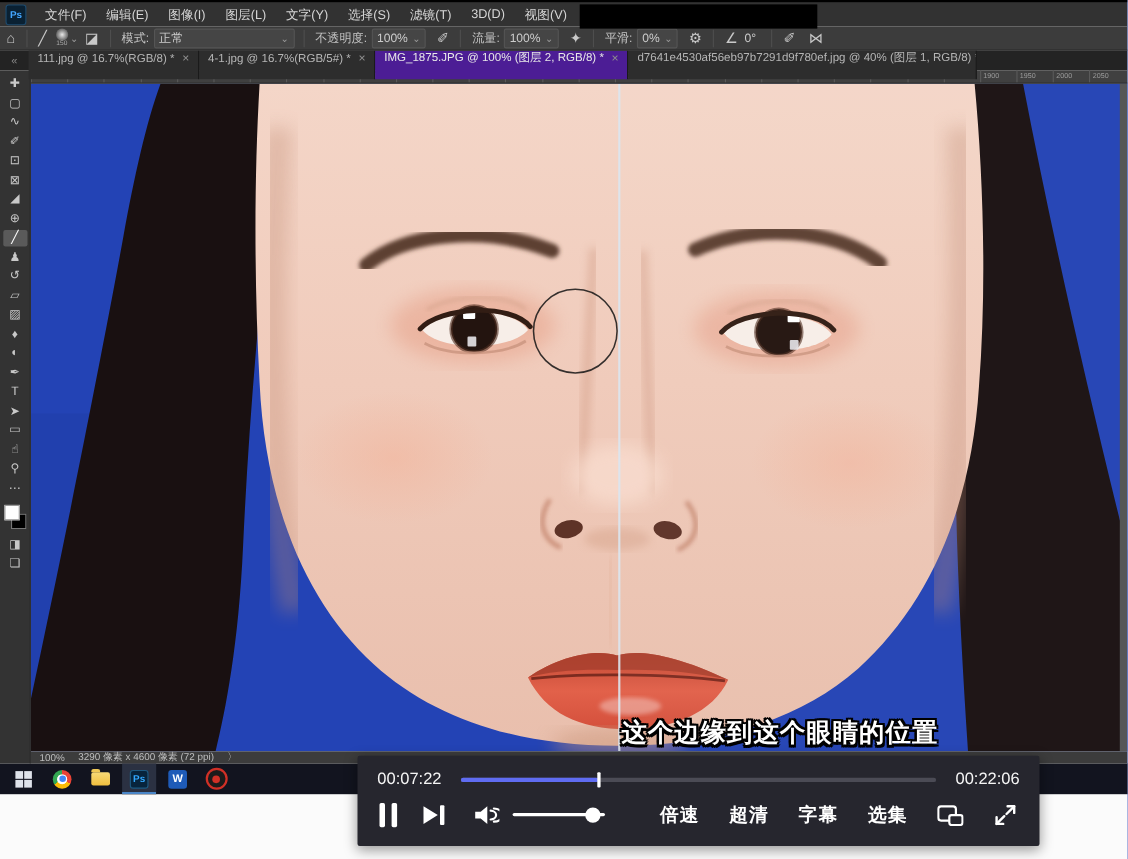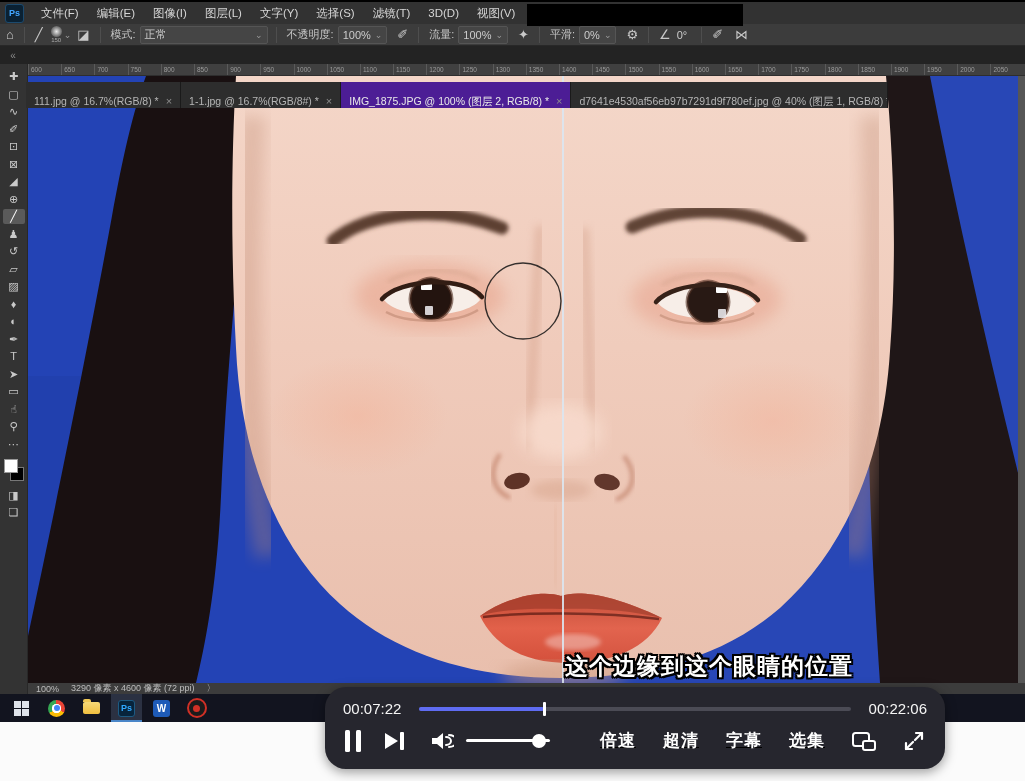--- a/index.html
+++ b/index.html
@@ -26,22 +26,22 @@
     border-radius:2px;height:16px;padding:0 4px;margin:16px 4px;gap:4px;}
   .ob-caret{font-size:9px;color:#9a9a9a;line-height:10px;}
   .ob-label{margin-left:6px;color:#c4c4c4;}
   .brush-preview{display:flex;flex-direction:column;align-items:center;margin:0 2px;}
   .brush-dot{width:11px;height:11px;border-radius:50%;background:radial-gradient(circle,#e8e8e8 0%,#777 60%,#3c3c3c 100%);}
   .brush-num{font-size:6px;color:#aaa;line-height:6px;}
   
   .tabbar{position:absolute;left:0;top:46px;width:1025px;height:18px;background:#232323;
     display:flex;align-items:stretch;font-size:10.5px;color:#b5b5b5;z-index:8;}
   .tab-chevrons{width:26px;display:flex;align-items:center;justify-content:center;color:#8a8a8a;font-size:10px;}
-  .tab{display:flex;align-items:flex-start;padding:13px 8px;background:#2d2d2d;border-right:1px solid #1a1a1a;
-    white-space:nowrap;max-width:300px;overflow:hidden;margin-top:36px;}
+  .tab{display:flex;align-items:flex-end;padding:13px 8px;background:#2d2d2d;border-right:1px solid #1a1a1a;
+    white-space:nowrap;max-width:300px;overflow:hidden;}
   .tab.active{background:#4c1d95;color:#e8e8e8;}
   .tab .close{margin-left:7px;color:#8d8d8d;font-size:11px;}
   
   .toolcol{position:absolute;left:0;top:64px;width:28px;height:630px;background:#333333;
     border-right:1px solid #282828;box-sizing:border-box;display:flex;flex-direction:column;
     align-items:center;padding-top:5px;gap:2.5px;z-index:7;}
   .tool{width:22px;height:15px;display:grid;place-items:center;color:#c9c9c9;font-size:11px;line-height:11px;border-radius:2px;}
   .tool.active{background:#5a5a5a;color:#ffffff;}
   .swatches{position:relative;width:20px;height:22px;margin-top:5px;}
   .swatch-fg{position:absolute;left:0;top:0;width:12px;height:12px;background:#fff;border:1px solid #999;z-index:2;}
@@ -79,37 +79,37 @@
     color:#31a8ff;font-size:9px;font-weight:bold;display:grid;place-items:center;box-sizing:border-box;}
   .word-ico{width:17px;height:17px;border-radius:3px;background:#1e5bb8;color:#fff;
     font-size:10px;font-weight:bold;display:grid;place-items:center;}
   .rec-ico{width:16px;height:16px;border-radius:50%;background:#1c1b1b;border:2px solid #d03026;
     display:grid;place-items:center;box-sizing:content-box;}
   .rec-ico div{width:7px;height:7px;border-radius:50%;background:#d03026;}
   
   .whitestrip{position:absolute;left:0;top:722px;width:1025px;height:59px;background:#fbfbfb;z-index:3;}
   
   .player{position:absolute;left:325px;top:687px;width:620px;height:82px;background:#26262e;
-    border-radius:21px;box-shadow:0 3px 12px rgba(0,0,0,.4);z-index:50;box-sizing:border-box;}
+    border-radius:2px;box-shadow:0 3px 12px rgba(0,0,0,.4);z-index:50;box-sizing:border-box;}
   .prow1{display:flex;align-items:center;padding:13px 18px 0 18px;gap:14px;}
   .ptime{font-size:15px;color:#f5f5f5;min-width:62px;}
   .ptime.right{text-align:right;}
   .track{flex:1;height:4px;background:#4b4b55;border-radius:2px;position:relative;}
   .fill{height:100%;border-radius:2px;}
   .playhead{position:absolute;top:-5px;width:3px;height:14px;background:#fff;border-radius:1px;margin-left:-1px;}
   .prow2{display:flex;align-items:center;padding:12px 20px 0 20px;}
   .pause-ico{display:flex;gap:6px;}
   .pause-ico div{width:5px;height:22px;background:#fff;border-radius:1.5px;}
   .next-ico{display:flex;align-items:center;margin-left:24px;}
   .next-tri{width:0;height:0;border-left:13px solid #fff;border-top:8px solid transparent;border-bottom:8px solid transparent;}
   .next-bar{width:3.5px;height:18px;background:#fff;border-radius:1px;margin-left:2px;}
   .vol-ico{margin-left:26px;display:grid;place-items:center;}
   .vol-slider{position:relative;width:84px;height:3px;background:#fff;border-radius:2px;margin-left:12px;}
   .vol-knob{position:absolute;top:50%;transform:translate(-50%,-50%);width:14px;height:14px;border-radius:50%;background:#fff;}
-  .pmenu{margin-left:auto;display:flex;align-items:center;gap:27px;text-decoration:underline;}
+  .pmenu{margin-left:auto;display:flex;align-items:center;gap:27px;}
   .pbtn{font-size:17px;font-weight:bold;color:#fff;letter-spacing:1px;white-space:nowrap;}
   .picon{display:grid;place-items:center;}
 </style>
 </head>
 <body>
 
 <div class="menubar">
   <div class="ps-logo">Ps</div>
   <div style="display:flex;align-items:center;">
 
@@ -177,21 +177,21 @@
 <div class="tabbar">
   <span class="tab-chevrons">«</span>
   <div style="display:flex;align-items:stretch;min-width:0;">
 
       <div class="tab">
         <span>111.jpg @ 16.7%(RGB/8) *</span>
         <span class="close">×</span>
       </div>
 
       <div class="tab">
-        <span>1-1.jpg @ 16.7%(RGB/8#) *</span>
+        <span>4-1.jpg @ 16.7%(RGB/5#) *</span>
         <span class="close">×</span>
       </div>
 
       <div class="tab active">
         <span>IMG_1875.JPG @ 100% (图层 2, RGB/8) *</span>
         <span class="close">×</span>
       </div>
 
       <div class="tab">
         <span>d7641e4530af56eb97b7291d9f780ef.jpg @ 40% (图层 1, RGB/8) *</span>

